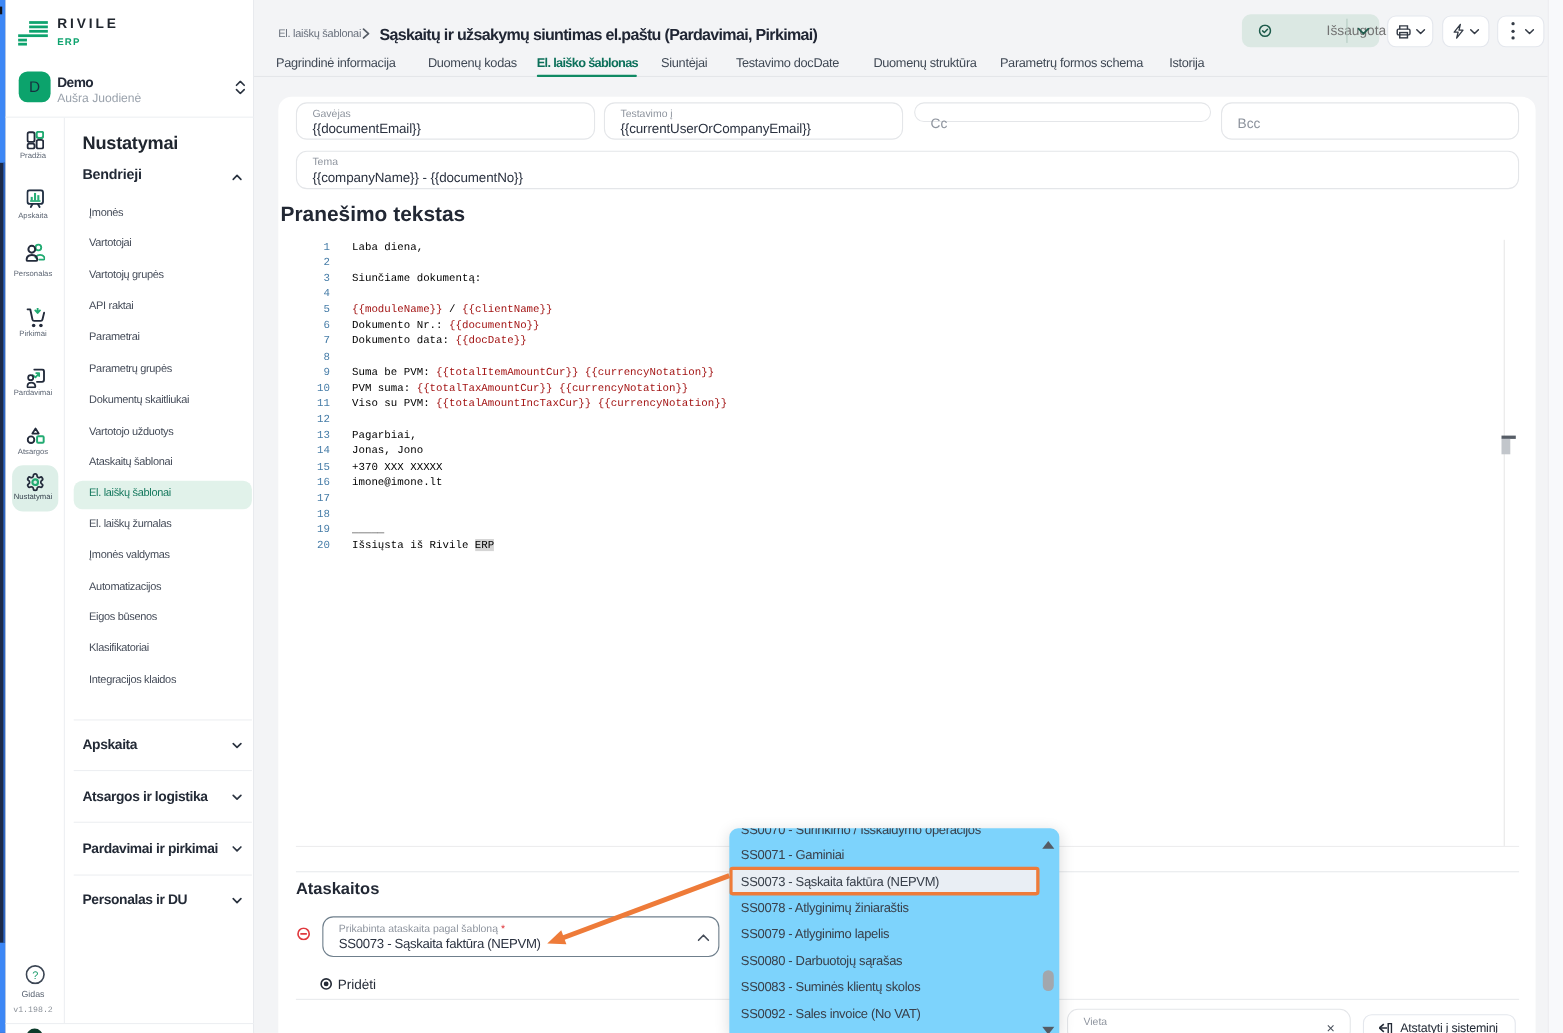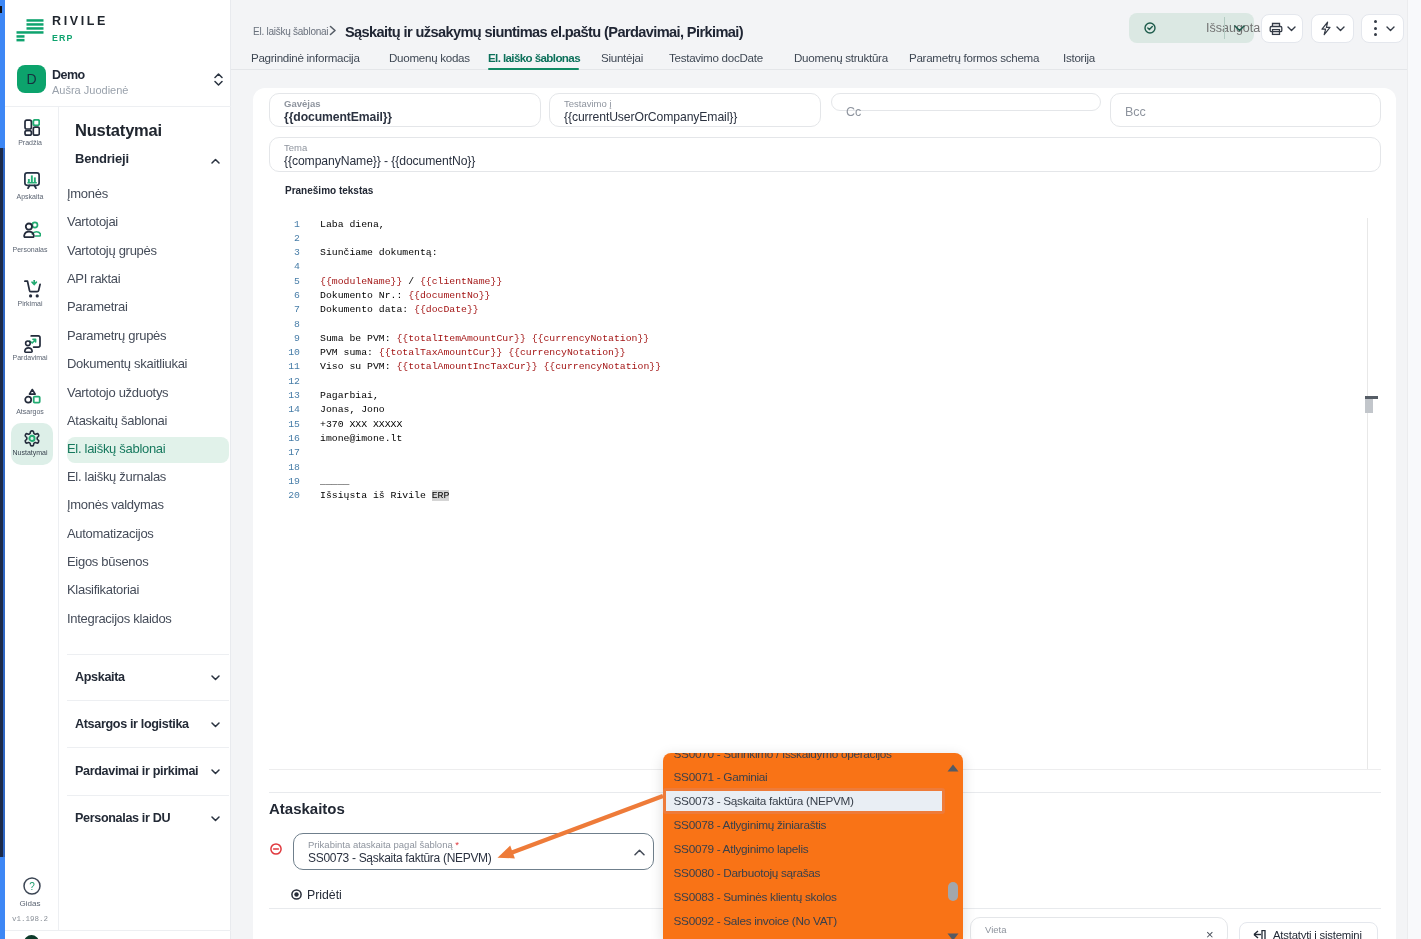--- a/index.html
+++ b/index.html
@@ -9,21 +9,21 @@
   #edge { left:0; top:0; width:5px; height:939px; background:#1c2a49; }
   #edge .seg1 { position:absolute; left:0; top:0; width:5px; height:148px; background:#3d87f5; }
   #edge .seg2 { position:absolute; left:3px; top:148px; width:1.5px; height:709px; background:#2e66c4; }
   #edge .seg3 { position:absolute; left:0; top:857px; width:5px; height:82px; background:#3d87f5; }
   #edge .seg4 { position:absolute; left:0; top:6px; width:2px; height:7px; background:#10131c; }
   
   #sidebar { left:5px; top:0; width:226px; height:939px; background:#fff; border-right:1px solid #e8eaee; }
   #vdiv { left:58px; top:107px; width:1px; height:823px; background:#edeff2; }
   .hline { position:absolute; background:#edeff2; height:1px; }
   .ico-label { position:absolute; width:54px; left:3px; text-align:center; font-size:7px; color:#5b6472; }
-  .navitem { position:absolute; left:67px; font-size:13px; letter-spacing:-0.3px; color:#454c59; height:18px; line-height:18px; }
+  .navitem { position:absolute; left:81px; font-size:10px; letter-spacing:-0.3px; color:#454c59; height:18px; line-height:18px; }
   .navsec { position:absolute; left:75px; font-size:12.6px; letter-spacing:-0.35px; font-weight:700; color:#232a36; height:20px; line-height:20px; }
   .chev { position:absolute; width:9px; height:9px; }
   
   .tab { position:absolute; font-size:11.6px; letter-spacing:-0.28px; color:#3f4854; height:16px; line-height:16px; top:49.5px; }
   .btnw { position:absolute; top:14px; height:29px; background:#fff; border:1px solid #e4e7ed; border-radius:8px; }
   
   #card { left:253px; top:88px; width:1143px; height:851px; background:#fff; border-radius:12px 12px 0 0; }
   .field { position:absolute; background:#fff; border:1px solid #e4e6e9; border-radius:10px; }
   .flabel { position:absolute; left:14px; top:4px; font-size:9.5px; color:#8e949e; }
   .fvalue { position:absolute; left:14px; top:16px; font-size:12.2px; letter-spacing:-0.1px; color:#2b3240; }
@@ -223,39 +223,39 @@
 <div class="tab" style="left:488px;color:#0c705a;font-weight:700;letter-spacing:-0.62px;">El. laiško šablonas</div>
 <div class="tab" style="left:601px">Siuntėjai</div>
 <div class="tab" style="left:669px">Testavimo docDate</div>
 <div class="tab" style="left:794px">Duomenų struktūra</div>
 <div class="tab" style="left:909px">Parametrų formos schema</div>
 <div class="tab" style="left:1063px">Istorija</div>
 <div class="abs" style="left:231px;top:69px;width:1190px;height:1px;background:#e4e6e9;"></div>
 <div class="abs" style="left:488px;top:67.5px;width:91px;height:2.5px;background:#108a64;border-radius:2px;"></div>
 
 <div id="card" class="abs"></div>
-<div class="field" style="left:269px;top:93px;width:272px;height:34px;font-weight:bold;">
+<div class="field" style="left:269px;top:93px;width:272px;height:34px;">
     <div class="flabel">Gavėjas</div>
     <div class="fvalue">{{documentEmail}}</div>
   </div>
 <div class="field" style="left:549px;top:93px;width:272px;height:34px;">
     <div class="flabel">Testavimo į</div>
     <div class="fvalue">{{currentUserOrCompanyEmail}}</div>
   </div>
 <div class="field" style="left:831px;top:93px;width:270px;height:18px;">
     <div class="abs" style="left:14px;top:10.5px;font-size:12.5px;color:#8e949e;">Cc</div>
   </div>
 <div class="field" style="left:1110px;top:93px;width:271px;height:34px;">
     <div class="abs" style="left:14px;top:10.5px;font-size:12.5px;color:#8e949e;">Bcc</div>
   </div>
 <div class="field" style="left:269px;top:137px;width:1112px;height:35px;">
     <div class="flabel">Tema</div>
     <div class="fvalue">{{companyName}} - {{documentNo}}</div>
   </div>
-<div class="abs" style="left:285px;top:185px;font-size:10px;font-weight:700;color:#222834;">Pranešimo tekstas</div>
+<div class="abs" style="left:255px;top:185px;font-size:19px;font-weight:700;color:#222834;">Pranešimo tekstas</div>
 
 <div class="abs code lnum" style="left:253px;top:217.5px;width:47px;">1
 2
 3
 4
 5
 6
 7
 8
 9
@@ -320,21 +320,21 @@
   </div>
 <div class="abs" style="left:1206px;top:927px;font-size:13px;color:#4a515c;">×</div>
 <div class="abs" style="left:1239px;top:922px;width:139px;height:25px;border:1px solid #e4e7ed;border-radius:8px;background:#fff;"></div>
 <svg class="abs" style="left:1253px;top:930px" width="13" height="12" viewBox="0 0 13 12">
     <path d="M1 4.5 L5 1 M1 4.5 L5 8" fill="none" stroke="#232a36" stroke-width="1.4"></path>
     <path d="M1 4.5 L8 4.5" stroke="#232a36" stroke-width="1.4"></path>
     <rect x="9" y="0.5" width="3" height="11" fill="none" stroke="#232a36" stroke-width="1.3"></rect>
   </svg>
 <div class="abs" style="left:1273px;top:929px;font-size:11.3px;letter-spacing:-0.2px;color:#232a36;">Atstatyti į sisteminį</div>
 
-<div class="abs" style="left:663px;top:752.5px;width:300px;height:187px;background:#f97316;border-radius:8px 8px 0 0;box-shadow:0 3px 14px rgba(0,0,0,0.14);overflow:hidden;">
+<div class="abs" style="left:663px;top:752.5px;width:300px;height:187px;background:#7dd3fc;border-radius:8px 8px 0 0;box-shadow:0 3px 14px rgba(0,0,0,0.14);overflow:hidden;">
   <div class="ditem" style="top:-9px">SS0070 - Surinkimo / Išskaidymo operacijos</div>
   <div class="ditem" style="top:14px">SS0071 - Gaminiai</div>
   <div class="abs" style="left:0;top:35.5px;width:282px;height:25.5px;background:#e9eef4;border:3.2px solid #ee7b39;border-radius:3px;"></div>
   <div class="ditem" style="top:38px">SS0073 - Sąskaita faktūra (NEPVM)</div>
   <div class="ditem" style="top:62px">SS0078 - Atlyginimų žiniaraštis</div>
   <div class="ditem" style="top:86px">SS0079 - Atlyginimo lapelis</div>
   <div class="ditem" style="top:110.5px">SS0080 - Darbuotojų sąrašas</div>
   <div class="ditem" style="top:134.5px">SS0083 - Suminės klientų skolos</div>
   <div class="ditem" style="top:158.5px">SS0092 - Sales invoice (No VAT)</div>
   <svg class="abs" style="left:284px;top:11px" width="12" height="8" viewBox="0 0 12 8">

